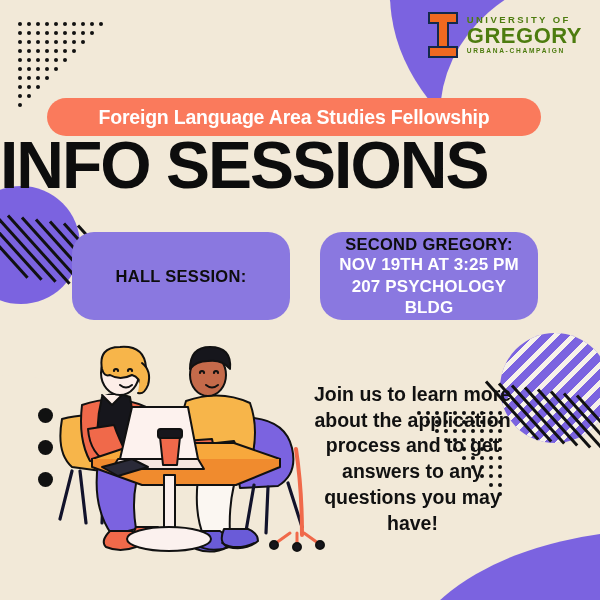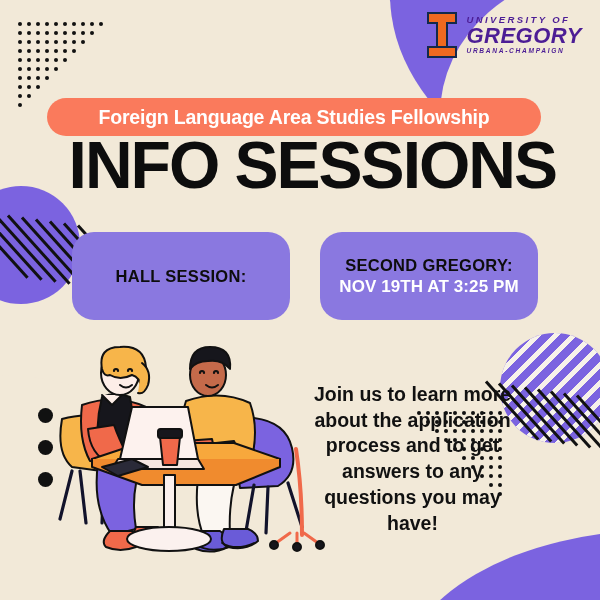--- a/index.html
+++ b/index.html
@@ -55,38 +55,38 @@
   .threedots{position:absolute;left:38px;top:408px;}
   .threedots i{display:block;width:15px;height:15px;border-radius:50%;background:#111;margin-bottom:17px;}
 
   
   .uiuc-logo{position:absolute;right:18px;top:12px;display:flex;align-items:center;gap:9px;}
   .block-i{width:30px;height:46px;position:relative;}
   .block-i .bar{position:absolute;background:#f0691f;border:2px solid #13294b;box-sizing:border-box;}
   .block-i .top{left:0;top:0;width:30px;height:12px;}
   .block-i .mid{left:9px;top:10px;width:12px;height:27px;border-top:none;border-bottom:none;}
   .block-i .bot{left:0;bottom:0;width:30px;height:12px;}
-  .logo-text{color:#4c1d95;line-height:1;font-style:italic;}
+  .logo-text{color:#4d7c0f;line-height:1;}
   .logo-text .l1{font-size:9.5px;letter-spacing:2.4px;font-weight:700;}
   .logo-text .l2{font-size:22px;font-weight:800;letter-spacing:0.5px;margin:1px 0;}
   .logo-text .l3{font-size:6.6px;letter-spacing:1.7px;font-weight:700;}
 
   .flas-title{
     position:absolute;top:22px;left:0;width:600px;text-align:center;
     font-size:62px;font-weight:800;color:#7b63e0;letter-spacing:-1px;
     line-height:1;
   }
   .pill{
     position:absolute;top:98px;left:47px;width:494px;height:38px;
     background:#fa7a5c;border-radius:19px;
     display:flex;align-items:center;justify-content:center;
     color:#ffffff;font-size:19.5px;font-weight:800;letter-spacing:-0.2px;
   }
   .info-sessions{
-    position:absolute;top:131px;left:0;width:556px;text-align:right;
+    position:absolute;top:131px;left:0;width:556px;text-align:left;
     font-size:66px;font-weight:800;color:#0d0d0d;letter-spacing:-2px;
     line-height:1.05;
   }
 
   
   .card{
     position:absolute;background:#8a78e0;border-radius:22px;
     display:flex;flex-direction:column;align-items:center;justify-content:center;
     text-align:center;padding:6px 10px;box-sizing:border-box;
   }
@@ -280,20 +280,21 @@
   <div class="pill">Foreign Language Area Studies Fellowship</div>
   <div class="info-sessions">INFO SESSIONS</div>
 
   <div class="card card-1">
     <div class="hdr">HALL SESSION:</div>
   </div>
 
   <div class="card card-2">
     <div class="hdr">SECOND GREGORY:</div>
     <div class="ln">NOV 19TH AT 3:25 PM</div>
+    <div class="ln">207 PSYCHOLOGY BLDG</div>
   </div>
 
   <div class="blurb">Join us to learn more about the application process and to get answers to any questions you may have!</div>
 
   <div class="illus">
     <svg viewBox="0 0 270 225" width="270" height="225">
       <g stroke="#111" stroke-width="2" stroke-linecap="round" stroke-linejoin="round">
 
         <path d="M4 74 q-6 34 10 48 l44 6 q8-30 -4-52 q-22-10 -50-2z" fill="#f7b54a"></path>
         <path d="M14 126 l-12 48 M52 128 l10 46 M22 126 l6 52 M46 128 l-2 50" fill="none" stroke="#12132b" stroke-width="3.2"></path>

